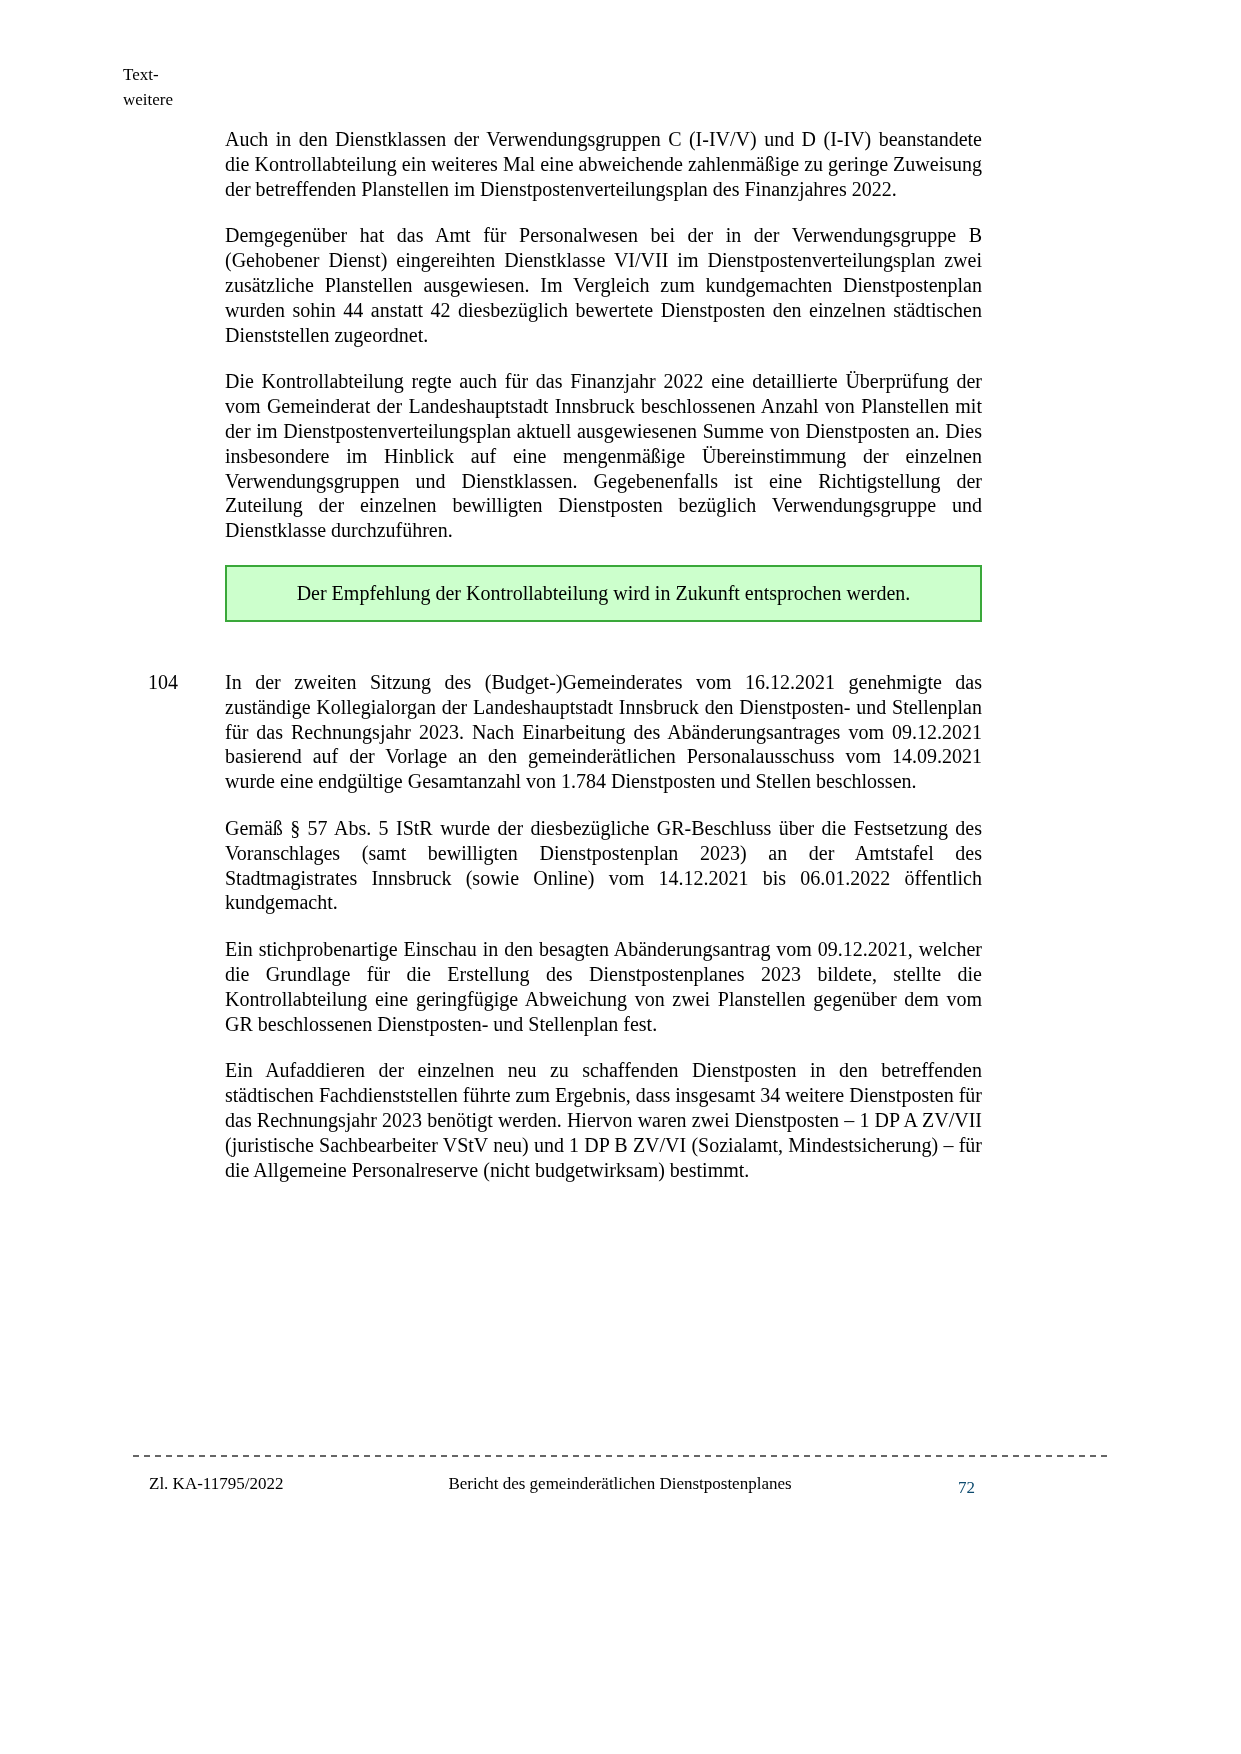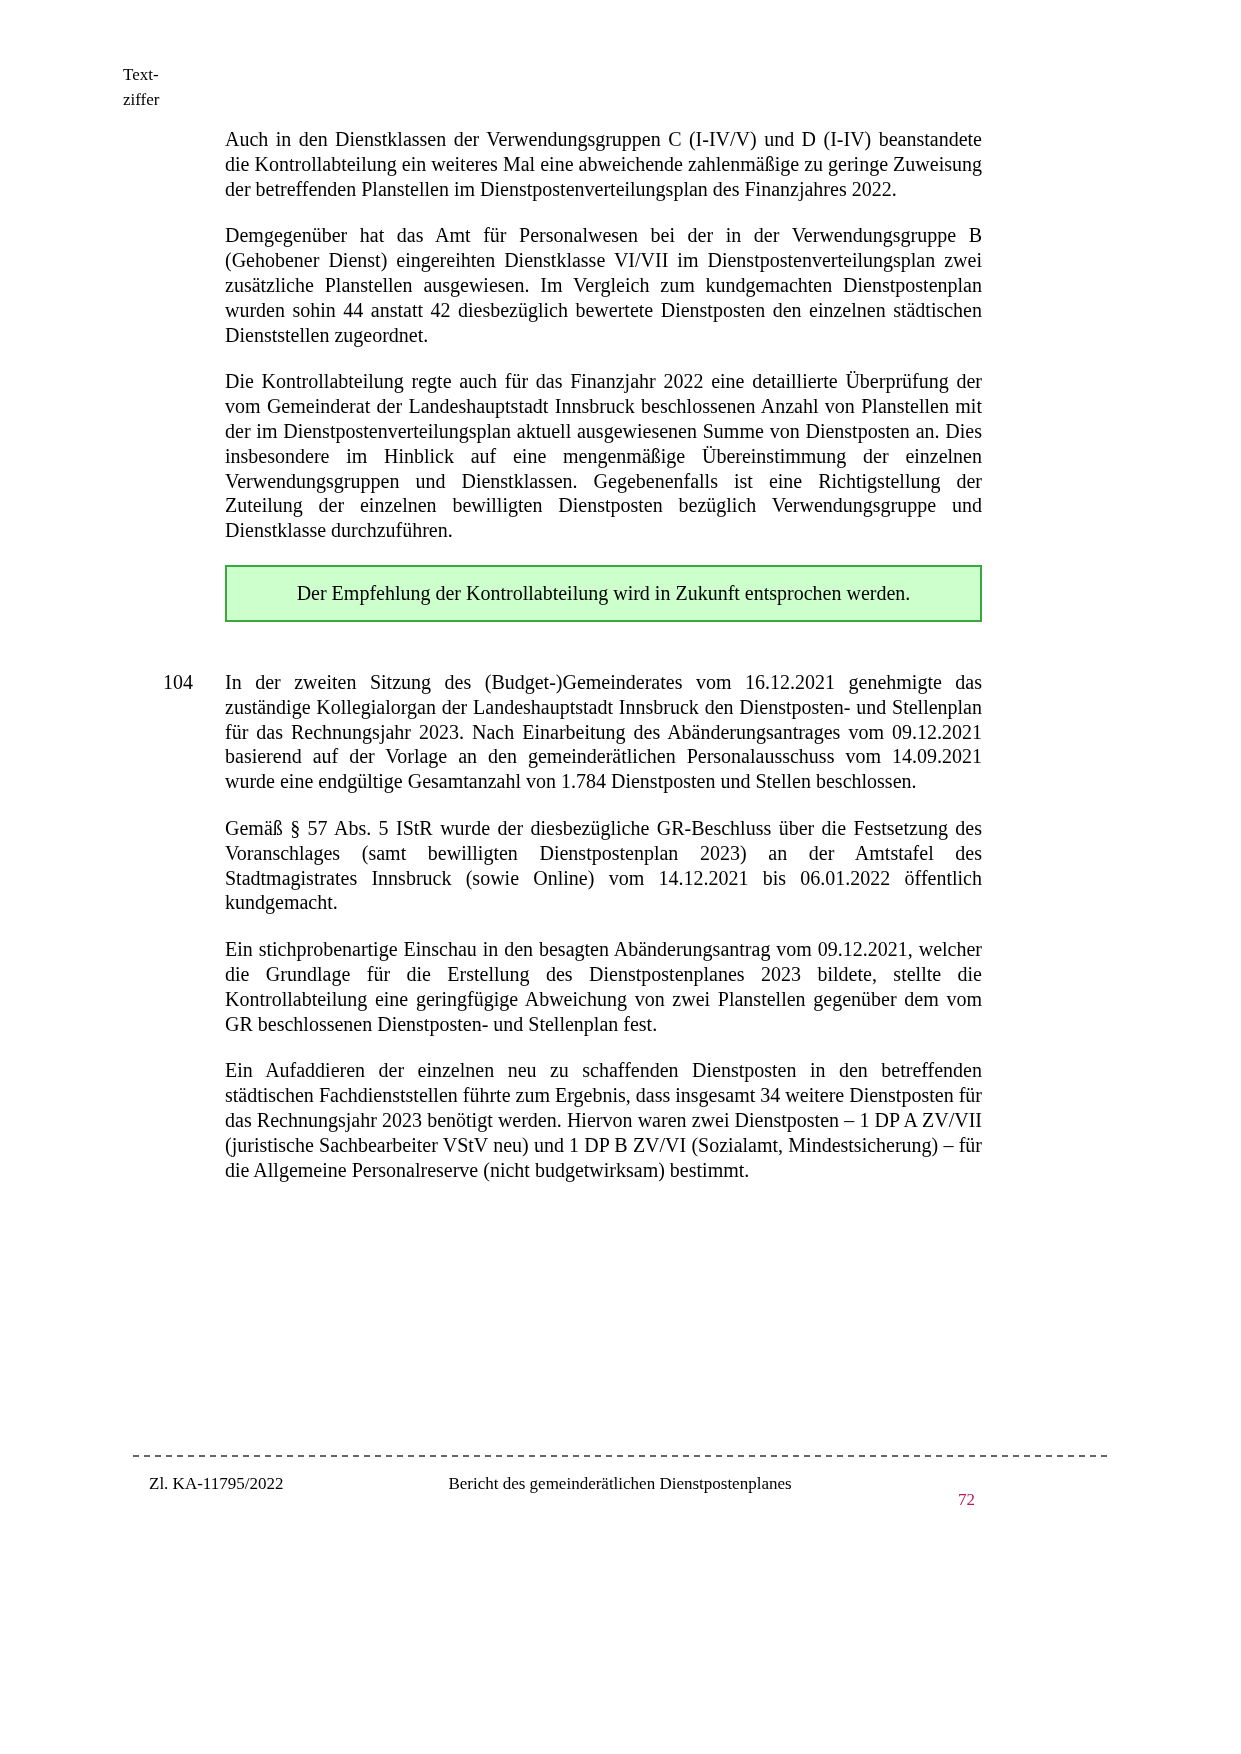--- a/index.html
+++ b/index.html
@@ -40,21 +40,21 @@
     justify-content: center;
     text-align: center;
     padding: 0 20px;
   }
   .numbered-section { position: relative; }
   .item-number {
     position: absolute;
     left: -92px;
     top: 0;
     width: 60px;
-    text-align: right;
+    text-align: center;
   }
   .footer {
     position: absolute;
     left: 133px;
     top: 1455px;
     width: 977px;
   }
   .dashline {
     height: 2px;
     background: repeating-linear-gradient(90deg, #666 0 6px, transparent 6px 11px);
@@ -69,32 +69,32 @@
   .footer-title {
     position: absolute;
     left: 487px;
     top: 0;
     transform: translateX(-50%);
     white-space: nowrap;
   }
   .footer-page {
     position: absolute;
     right: 0;
-    top: 16px;
-    color: #be185d;
+    top: 4px;
+    color: #0c4a6e;
   }
 </style>
 </head>
 <body>
 
 <div>
 
   <div class="textziffer">
     <div>Text-</div>
-    <div>ziffer</div>
+    <div>weitere</div>
   </div>
 
   <div class="content">
 
     <p>Auch in den Dienstklassen der Verwendungsgruppen C (I-IV/V) und D (I-IV) beanstandete die Kontrollabteilung ein weiteres Mal eine abweichende zahlenmäßige zu geringe Zuweisung der betreffenden Planstellen im Dienstpostenverteilungsplan des Finanzjahres 2022.</p>
     <p>Demgegenüber hat das Amt für Personalwesen bei der in der Verwendungsgruppe B (Gehobener Dienst) eingereihten Dienstklasse VI/VII im Dienstpostenverteilungsplan zwei zusätzliche Planstellen ausgewiesen. Im Vergleich zum kundgemachten Dienstpostenplan wurden sohin 44 anstatt 42 diesbezüglich bewertete Dienstposten den einzelnen städtischen Dienststellen zugeordnet.</p>
     <p>Die Kontrollabteilung regte auch für das Finanzjahr 2022 eine detaillierte Überprüfung der vom Gemeinderat der Landeshauptstadt Innsbruck beschlossenen Anzahl von Planstellen mit der im Dienstpostenverteilungsplan aktuell ausgewiesenen Summe von Dienstposten an. Dies insbesondere im Hinblick auf eine mengenmäßige Übereinstimmung der einzelnen Verwendungsgruppen und Dienstklassen. Gegebenenfalls ist eine Richtigstellung der Zuteilung der einzelnen bewilligten Dienstposten bezüglich Verwendungsgruppe und Dienstklasse durchzuführen.</p>
 
     <div class="rec-box" id="rec-box" style="background: rgb(204, 255, 204); border-color: rgb(58, 168, 58);">
       <span>Der Empfehlung der Kontrollabteilung wird in Zukunft entsprochen werden.</span>

